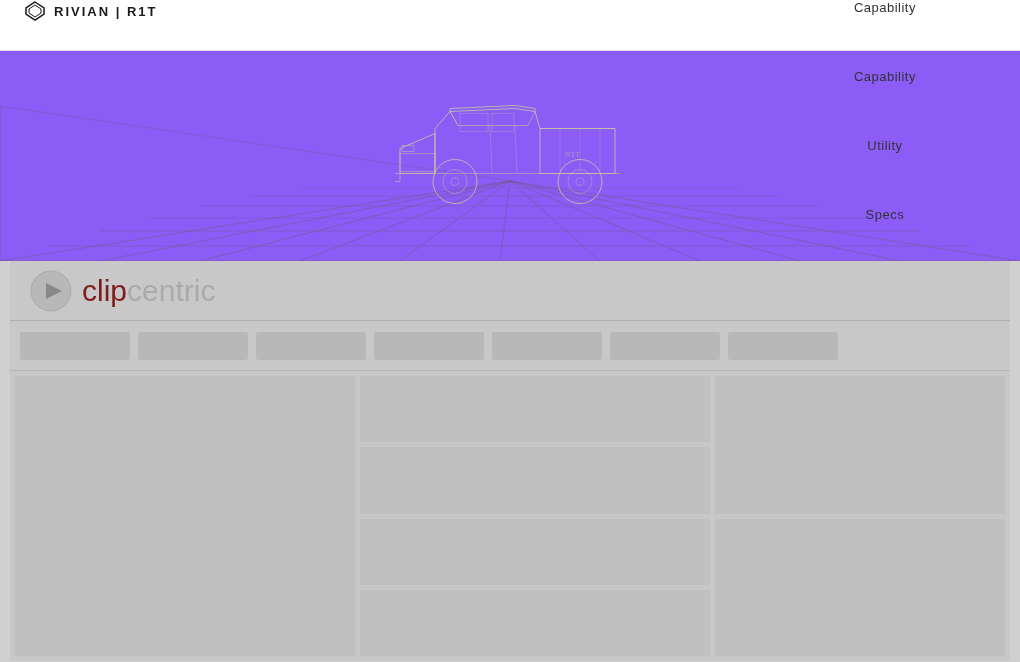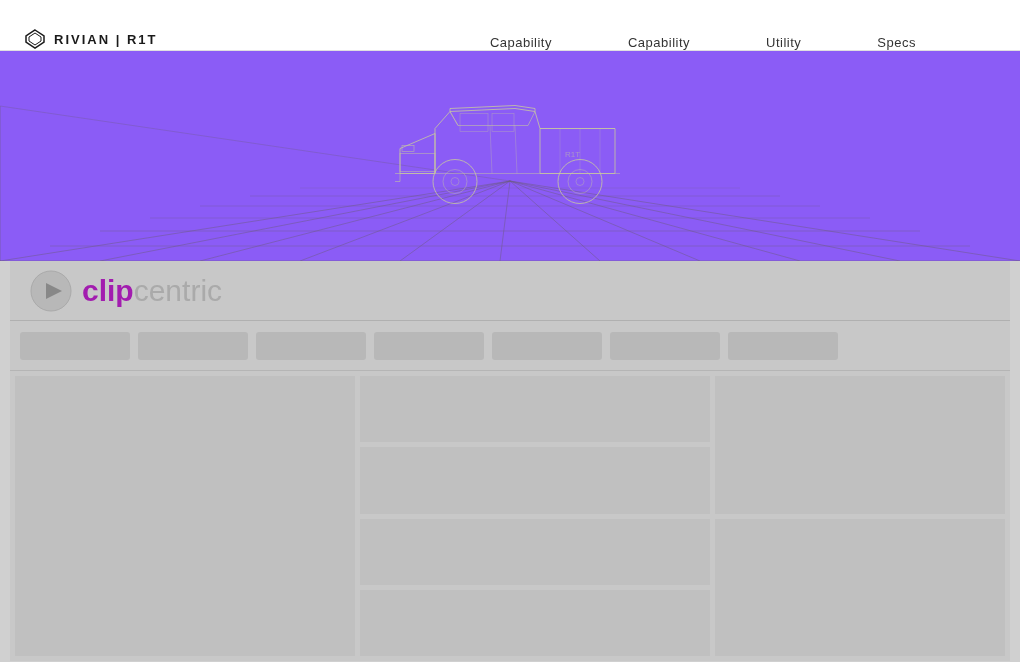--- a/index.html
+++ b/index.html
@@ -17,21 +17,21 @@
     }
 
     
     .navbar {
       position: relative;
       z-index: 10;
       width: 1020px;
       height: 51px;
       background: #ffffff;
       display: flex;
-      align-items: flex-end;
+      align-items: flex-start;
       padding: 0 24px;
       border-bottom: 1px solid #e0e0e0;
     }
 
     .navbar-logo {
       display: flex;
       align-items: center;
       gap: 0;
       margin-right: auto;
     }
@@ -45,23 +45,24 @@
     .logo-text {
       font-size: 13px;
       font-weight: 700;
       letter-spacing: 2px;
       color: #1a1a1a;
     }
 
     .navbar-nav {
       display: flex;
       align-items: center;
-      gap: 76px;
+      gap: 54px;
       margin-left: auto;
       margin-right: 80px;
+      flex-direction: column;
     }
 
     .nav-item {
       font-size: 13px;
       color: #333;
       cursor: pointer;
       font-weight: 400;
       letter-spacing: 0.5px;
     }
 
@@ -125,22 +126,22 @@
       height: 42px;
     }
 
     .clipcentric-name {
       font-size: 30px;
       color: #aaa;
       font-weight: 400;
     }
 
     .clipcentric-name span.clip {
-      font-weight: 700;
-      color: #a21caf;
+      font-weight: 400;
+      color: #7f1d1d;
     }
 
     
     .tabs-bar {
       height: 50px;
       background: #c8c8c8;
       display: flex;
       align-items: center;
       padding: 0 10px;
       gap: 8px;

